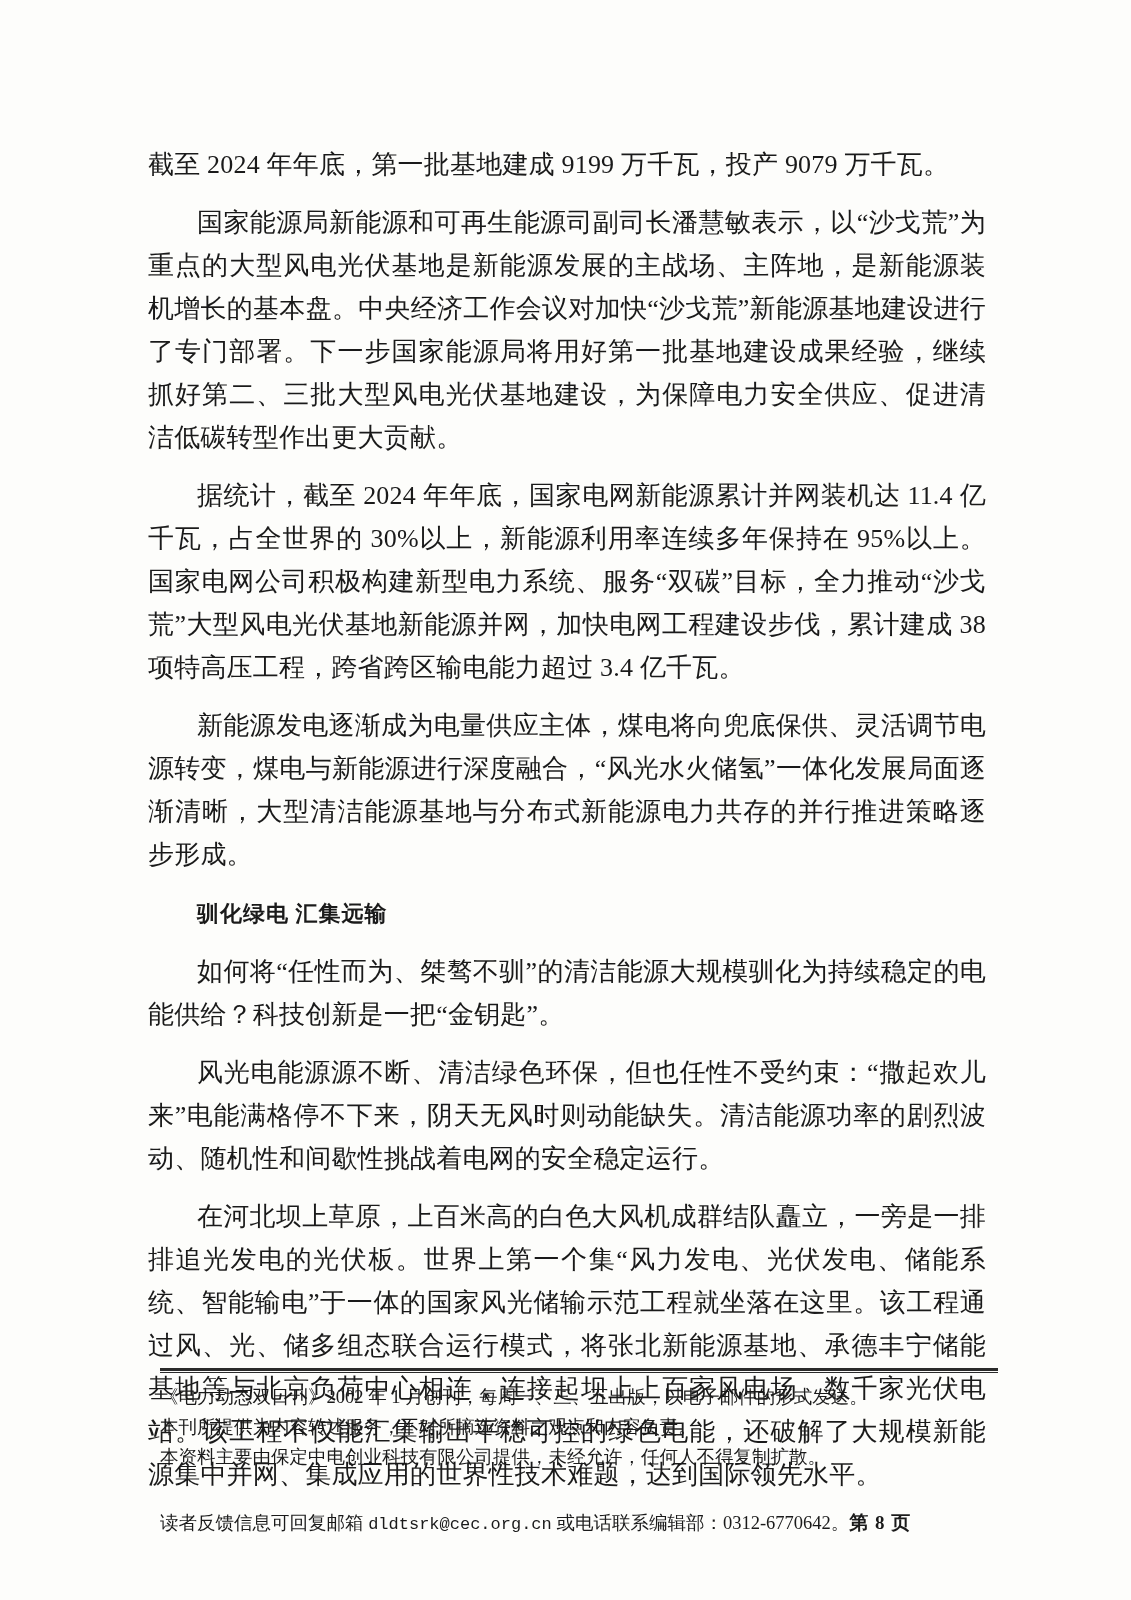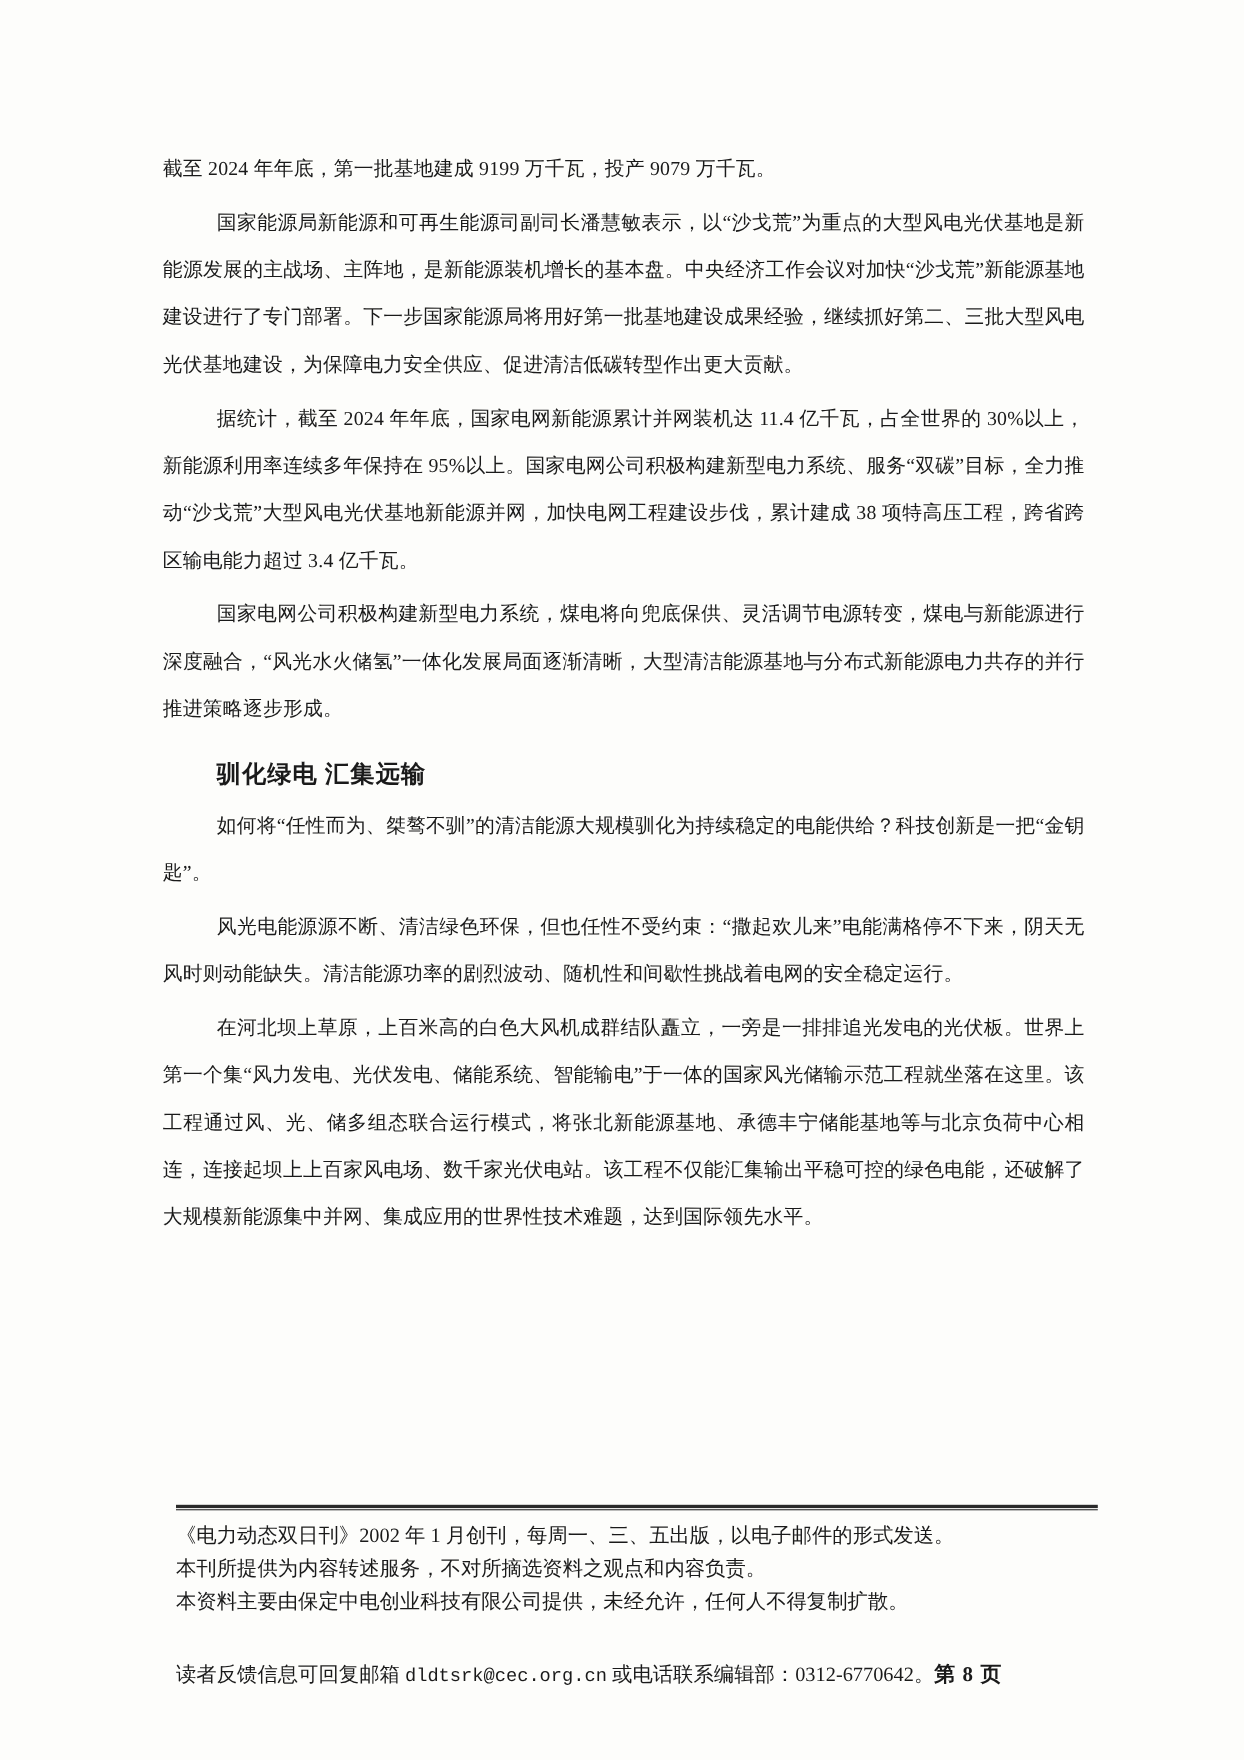--- a/index.html
+++ b/index.html
@@ -23,22 +23,22 @@
     height: 1600px;
     background: #fdfdfb;
   }
   .content {
     position: absolute;
     left: 148px;
     top: 128px;
     width: 838px;
   }
   p.para {
-    margin: 4px 0 6px 0;
-    font-size: 18px;
+    margin: 15px 0 6px 0;
+    font-size: 26px;
     line-height: 43px;
     text-align: justify;
     text-justify: inter-ideograph;
     letter-spacing: 0.2px;
   }
   p.indent {
     text-indent: 49px;
   }
   h2.section {
     margin: 16px 0 4px 0;
@@ -89,21 +89,21 @@
 </head>
 <body>
 
 <div class="page">
 
   <div class="content">
 
     <p class="para">截至 2024 年年底，第一批基地建成 9199 万千瓦，投产 9079 万千瓦。</p>
     <p class="para indent">国家能源局新能源和可再生能源司副司长潘慧敏表示，以“沙戈荒”为重点的大型风电光伏基地是新能源发展的主战场、主阵地，是新能源装机增长的基本盘。中央经济工作会议对加快“沙戈荒”新能源基地建设进行了专门部署。下一步国家能源局将用好第一批基地建设成果经验，继续抓好第二、三批大型风电光伏基地建设，为保障电力安全供应、促进清洁低碳转型作出更大贡献。</p>
     <p class="para indent">据统计，截至 2024 年年底，国家电网新能源累计并网装机达 11.4 亿千瓦，占全世界的 30%以上，新能源利用率连续多年保持在 95%以上。国家电网公司积极构建新型电力系统、服务“双碳”目标，全力推动“沙戈荒”大型风电光伏基地新能源并网，加快电网工程建设步伐，累计建成 38 项特高压工程，跨省跨区输电能力超过 3.4 亿千瓦。</p>
-    <p class="para indent">国家电网公司积极构建新型电力系统，煤电将向兜底保供、灵活调节电源转变，煤电与新能源进行深度融合，“风光水火储氢”一体化发展局面逐渐清晰，大型清洁能源基地与分布式新能源电力共存的并行推进策略逐步形成。</p>
+    <p class="para indent">新能源发电逐渐成为电量供应主体，煤电将向兜底保供、灵活调节电源转变，煤电与新能源进行深度融合，“风光水火储氢”一体化发展局面逐渐清晰，大型清洁能源基地与分布式新能源电力共存的并行推进策略逐步形成。</p>
 
     <h2 class="section">驯化绿电  汇集远输</h2>
 
     <p class="para indent">如何将“任性而为、桀骜不驯”的清洁能源大规模驯化为持续稳定的电能供给？科技创新是一把“金钥匙”。</p>
     <p class="para indent">风光电能源源不断、清洁绿色环保，但也任性不受约束：“撒起欢儿来”电能满格停不下来，阴天无风时则动能缺失。清洁能源功率的剧烈波动、随机性和间歇性挑战着电网的安全稳定运行。</p>
     <p class="para indent">在河北坝上草原，上百米高的白色大风机成群结队矗立，一旁是一排排追光发电的光伏板。世界上第一个集“风力发电、光伏发电、储能系统、智能输电”于一体的国家风光储输示范工程就坐落在这里。该工程通过风、光、储多组态联合运行模式，将张北新能源基地、承德丰宁储能基地等与北京负荷中心相连，连接起坝上上百家风电场、数千家光伏电站。该工程不仅能汇集输出平稳可控的绿色电能，还破解了大规模新能源集中并网、集成应用的世界性技术难题，达到国际领先水平。</p>
 
   </div>
 
   <div class="footer">

